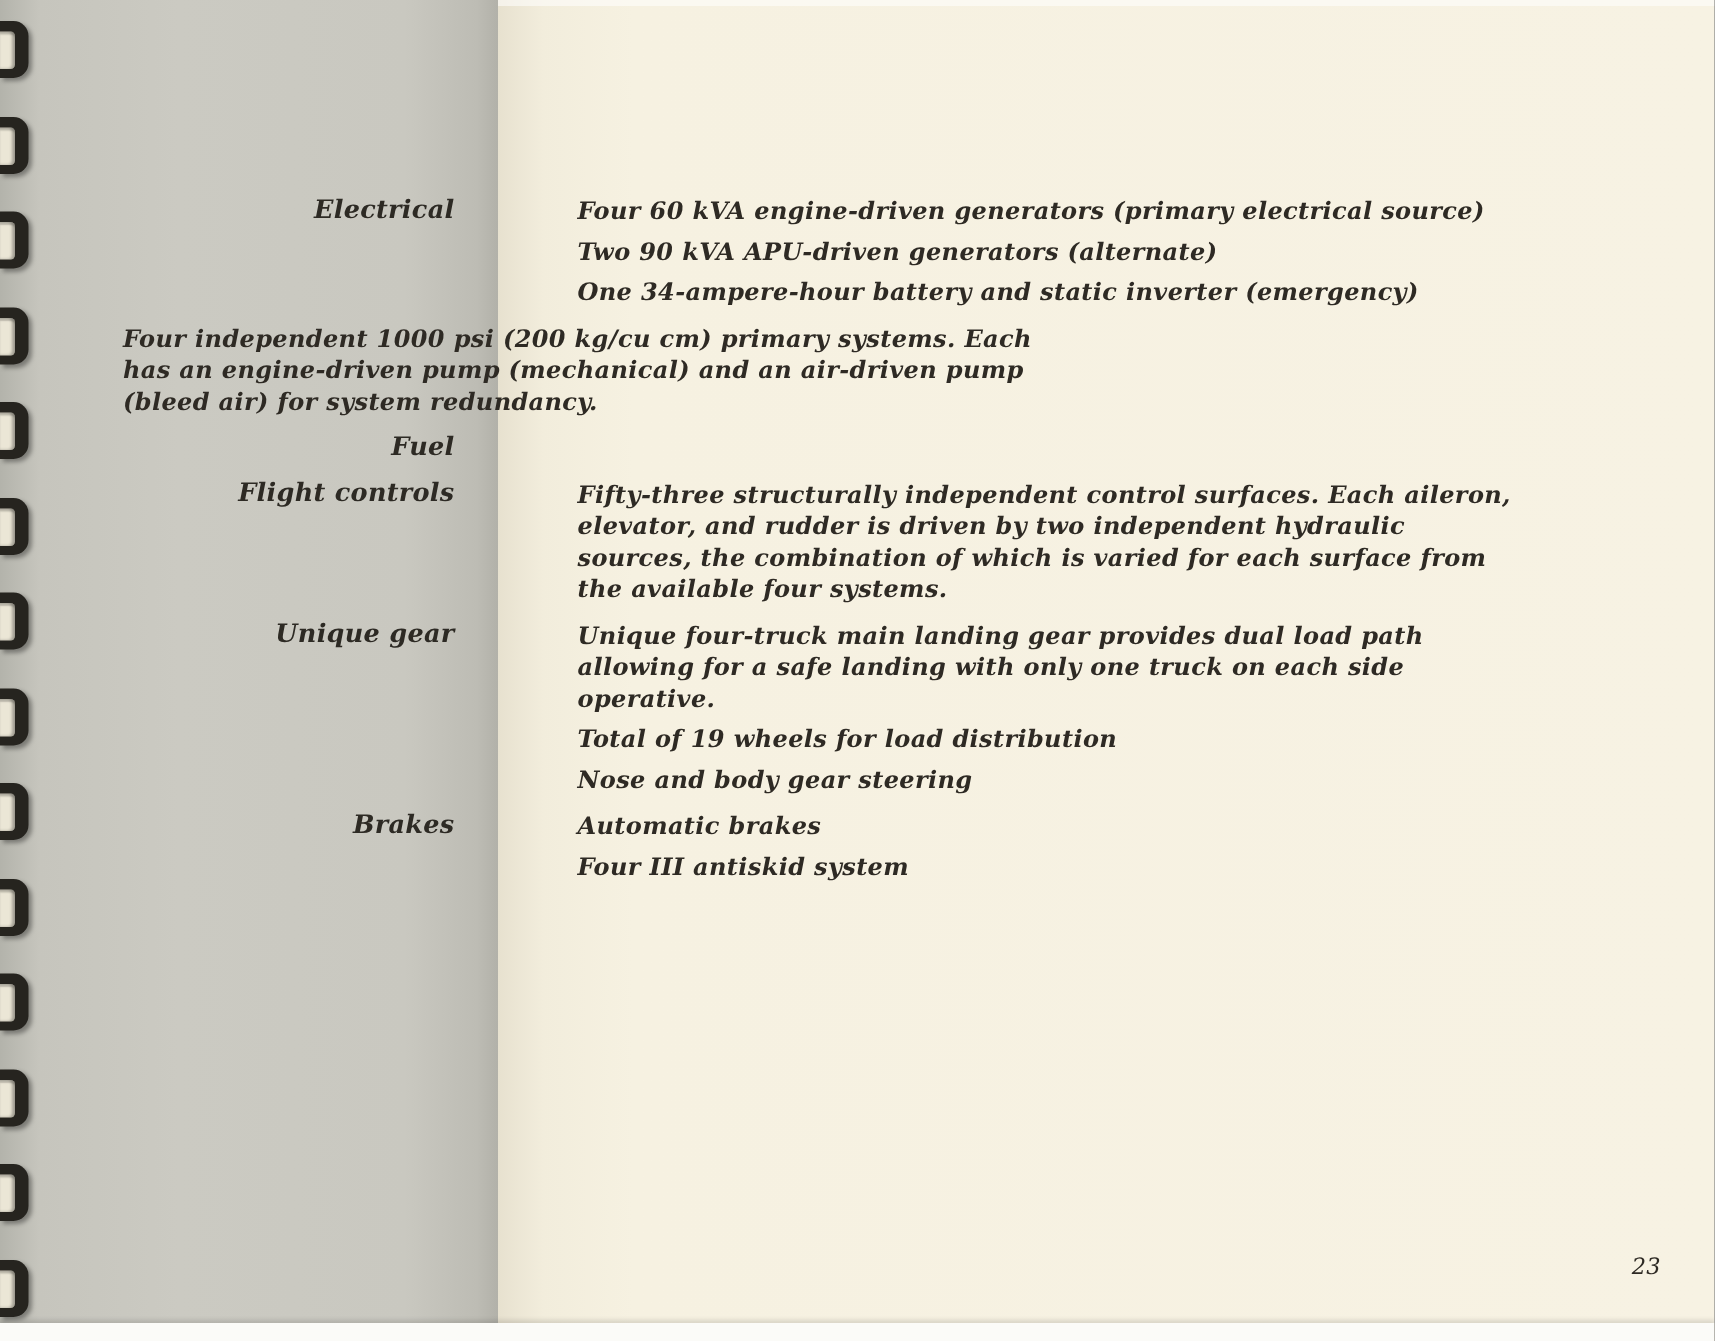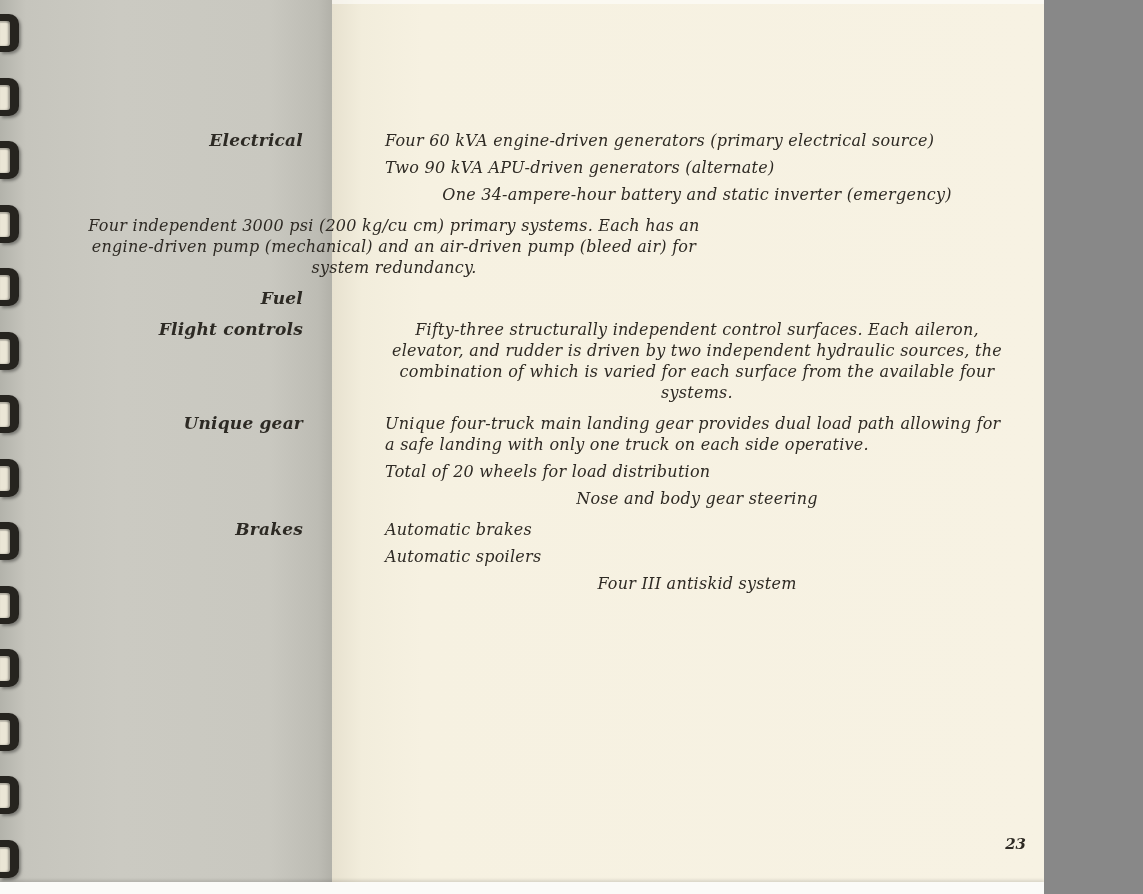--- a/index.html
+++ b/index.html
@@ -4,21 +4,21 @@
 <style>
   html, body {
     margin: 0;
     padding: 0;
     background: #888;
     font-family: "DejaVu Serif", "Liberation Serif", serif;
   }
 
   .sheet {
     position: relative;
-    width: 1044px;
+    width: 1143px;
     height: 894px;
     overflow: hidden;
     background: #c9c8c0;
   }
 
   
   .gutter {
     position: absolute;
     left: 0;
     top: 0;
@@ -100,35 +100,35 @@
     color: #2d2a24;
   }
   .section-body {
     flex: none;
     margin-left: 82px;
     width: 624px;
   }
   .spec-paragraph {
     margin: 0 0 6px 0;
     font-style: italic;
-    font-weight: normal;
+    font-weight: bold;
     font-size: 16px;
     line-height: 21px;
     letter-spacing: 0.25px;
     color: #2e2a24;
   }
-  .spec-paragraph:last-child { margin-bottom: 0; text-align: center; }
+  .spec-paragraph:last-child { margin-bottom: 0; }
 
   
   .page-number {
     position: absolute;
-    right: 18px;
+    right: 36px;
     top: 835px;
     font-style: italic;
-    font-weight: bold;
+    font-weight: normal;
     font-size: 15px;
     color: #2e2a24;
   }
 
   
   .bottom-edge {
     position: absolute;
     left: 0;
     bottom: 0;
     width: 100%;
@@ -216,45 +216,44 @@
       <div class="section-row">
         <div class="section-label">Electrical</div>
         <div class="section-body">
           <p class="spec-paragraph">Four 60 kVA engine-driven generators (primary electrical source)</p>
           <p class="spec-paragraph">Two 90 kVA APU-driven generators (alternate)</p>
           <p class="spec-paragraph">One 34-ampere-hour battery and static inverter (emergency)</p>
         </div>
       </div>
       <div class="section-row">
         <div class="section-body">
-          <p class="spec-paragraph">Four independent 3000 psi (200 kg/cu cm) primary systems. Each has an engine-driven pump (mechanical) and an air-driven pump (bleed air) for system redundancy.</p>
+          <p class="spec-paragraph">Four independent 1000 psi (200 kg/cu cm) primary systems. Each has an engine-driven pump (mechanical) and an air-driven pump (bleed air) for system redundancy.</p>
         </div>
       </div>
       <div class="section-row">
         <div class="section-label">Fuel</div>
       </div>
       <div class="section-row">
         <div class="section-label">Flight controls</div>
         <div class="section-body">
           <p class="spec-paragraph">Fifty-three structurally independent control surfaces. Each aileron, elevator, and rudder is driven by two independent hydraulic sources, the combination of which is varied for each surface from the available four systems.</p>
         </div>
       </div>
       <div class="section-row">
         <div class="section-label">Unique gear</div>
         <div class="section-body">
           <p class="spec-paragraph">Unique four-truck main landing gear provides dual load path allowing for a safe landing with only one truck on each side operative.</p>
-          <p class="spec-paragraph">Total of 20 wheels for load distribution</p>
+          <p class="spec-paragraph">Total of 19 wheels for load distribution</p>
           <p class="spec-paragraph">Nose and body gear steering</p>
         </div>
       </div>
       <div class="section-row">
         <div class="section-label">Brakes</div>
         <div class="section-body">
           <p class="spec-paragraph">Automatic brakes</p>
-          <p class="spec-paragraph">Automatic spoilers</p>
           <p class="spec-paragraph">Four III antiskid system</p>
         </div>
       </div>
     </div>
 
   <div class="page-number">23</div>
 
   <div class="bottom-edge"></div>
 </div>
 

